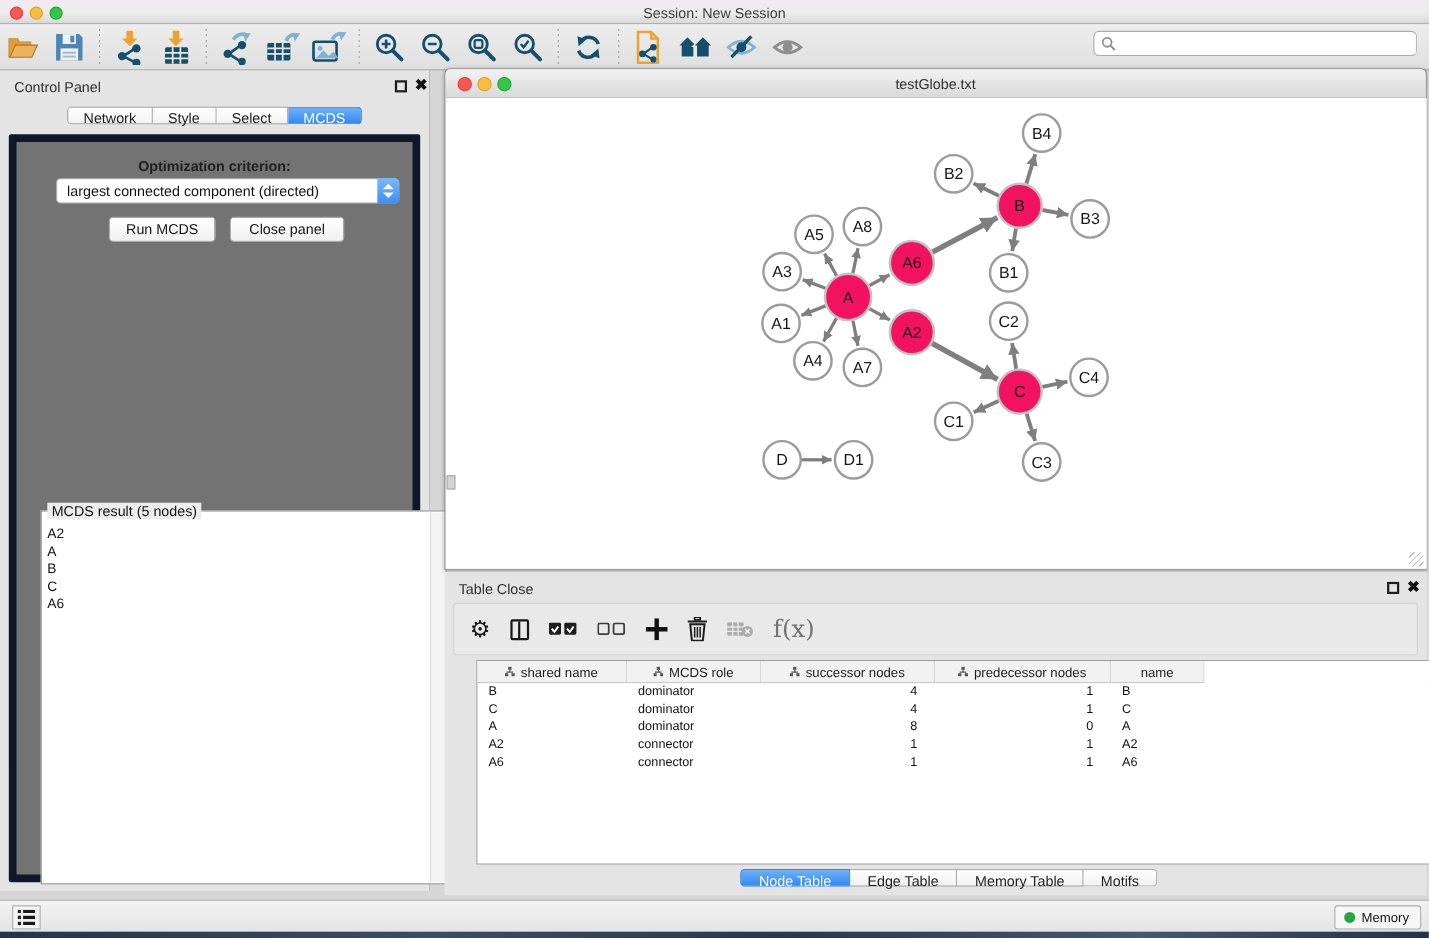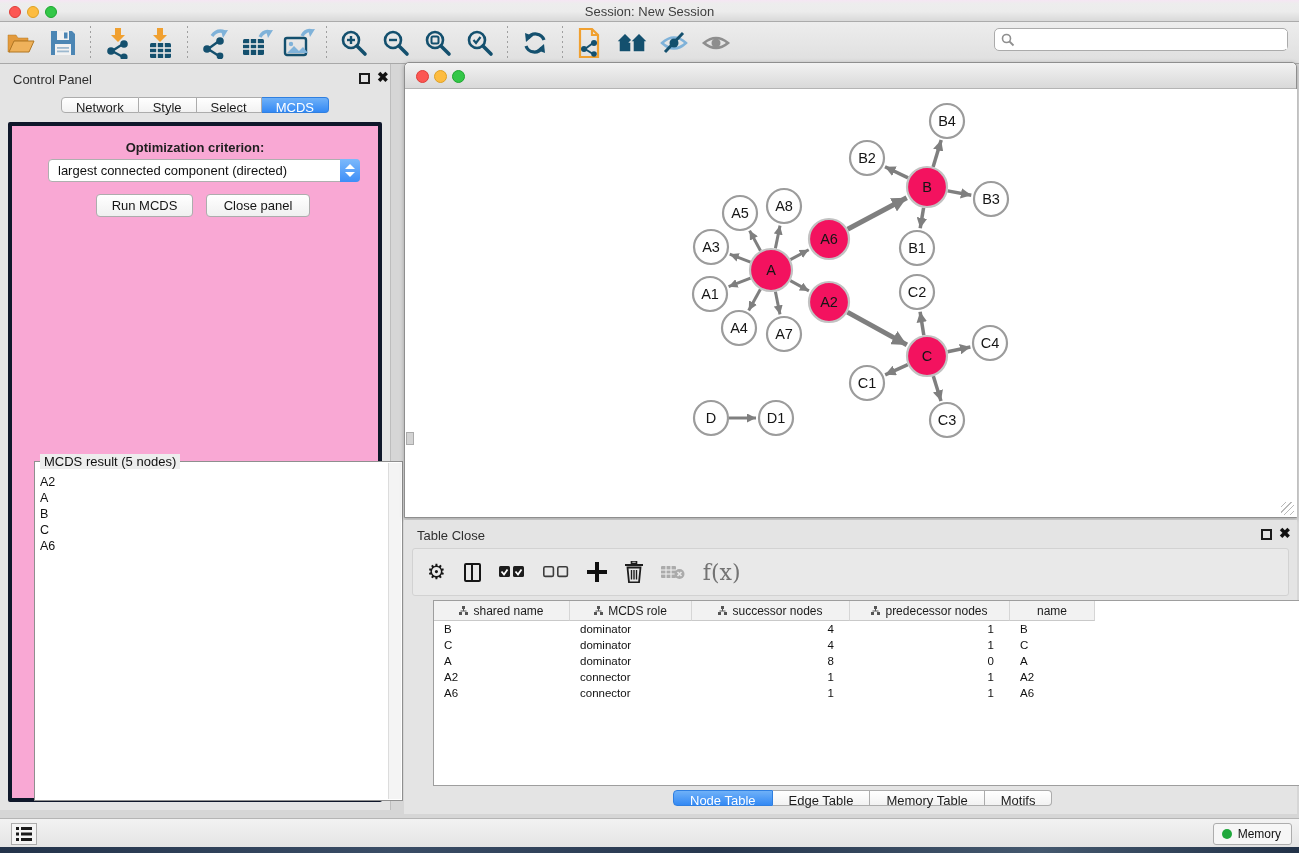--- a/index.html
+++ b/index.html
@@ -44,21 +44,21 @@
 
   .seg { display:flex; height:16px; }
   .seg .seg-btn { border:1px solid #ACACAC; border-left-width:0; background:linear-gradient(#FFFFFF,#F2F2F2);
     font-size:13px; color:#1C1C1C; padding:0 14px; line-height:20px; text-align:center; }
   .seg .seg-btn:first-child { border-left-width:1px; border-radius:4px 0 0 4px; }
   .seg .seg-btn:last-child { border-radius:0 4px 4px 0; }
   .seg .seg-btn.active { background:linear-gradient(#6FB1F8,#3389F4); color:#FFFFFF; border-color:#2F7FE0; }
   .cp-tabs { position:absolute; left:0; right:0; top:33px; display:flex; justify-content:center; }
 
   .cp-content { position:absolute; left:8px; right:8px; top:58px; bottom:8px;
-    background:#f9a8d4; border:4px solid #0f172a; border-radius:2px; }
+    background:#737373; border:7px solid #0f172a; border-radius:2px; }
   .opt-label { position:absolute; left:0; right:0; top:14px; text-align:center; font-size:13px;
     font-weight:bold; color:#1F1F1F; }
   .dropdown { position:absolute; left:36px; top:33px; width:312px; height:23px; background:#FFFFFF;
     border:1px solid #AFAFAF; border-radius:4px; display:flex; align-items:center; }
   .dropdown .dd-value { flex:1; font-size:13px; padding-left:9px; color:#111; white-space:nowrap; }
   .dd-stepper { width:20px; height:23px; margin-right:-1px; border-radius:0 4px 4px 0;
     background:linear-gradient(#7CB9FB,#3E8EF7); position:relative; }
   .dd-stepper .up { position:absolute; left:5px; top:5px; width:0; height:0;
     border-left:5px solid transparent; border-right:5px solid transparent; border-bottom:5px solid #FFFFFF; }
   .dd-stepper .down { position:absolute; left:5px; bottom:5px; width:0; height:0;
@@ -341,20 +341,21 @@
         <div class="result-scroll"></div>
       </div>
     </div>
   </div>
 
   <div class="net-window">
     <div class="net-titlebar">
       <span class="net-tl red"></span>
       <span class="net-tl yellow"></span>
       <span class="net-tl green"></span>
+      <div class="title">testGlobe.txt</div>
     </div>
     <svg id="net-svg" class="net-canvas" viewBox="0 0 891 428">
       <defs>
         <marker id="arrow" viewBox="0 0 8 8" refX="8" refY="4" markerWidth="3" markerHeight="3" orient="auto" markerUnits="strokeWidth">
           <path d="M0 0 L8 4 L0 8 Z" fill="#7F7F7F"></path>
         </marker>
       </defs>
     <line x1="354.5" y1="161.7" x2="343.6" y2="141.6" stroke="#7F7F7F" stroke-width="3" marker-end="url(#arrow)"></line>
         <line x1="369.4" y1="159.4" x2="374.0" y2="136.6" stroke="#7F7F7F" stroke-width="3" marker-end="url(#arrow)"></line>
         <line x1="344.5" y1="173.1" x2="323.7" y2="165.2" stroke="#7F7F7F" stroke-width="3" marker-end="url(#arrow)"></line>

